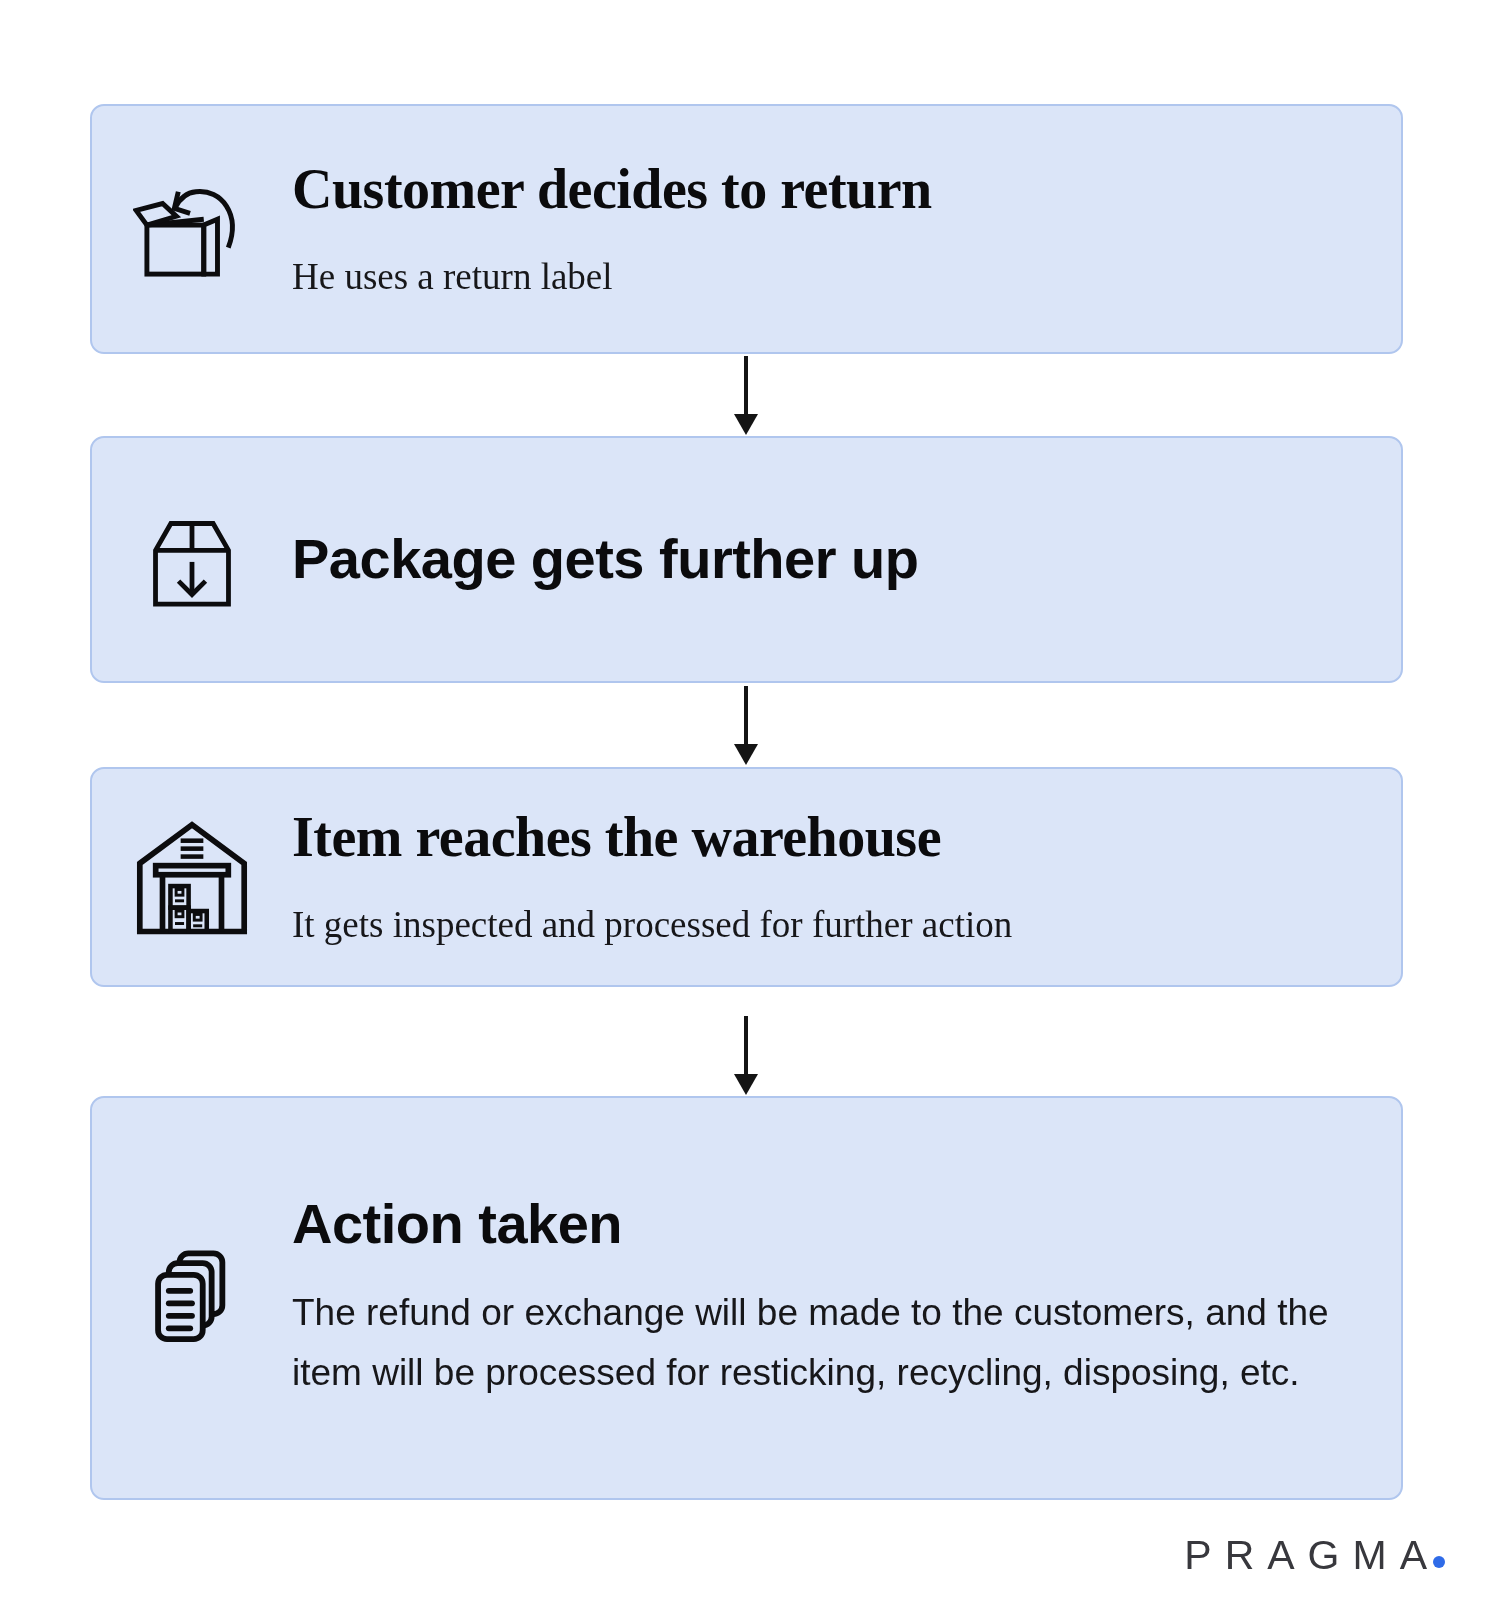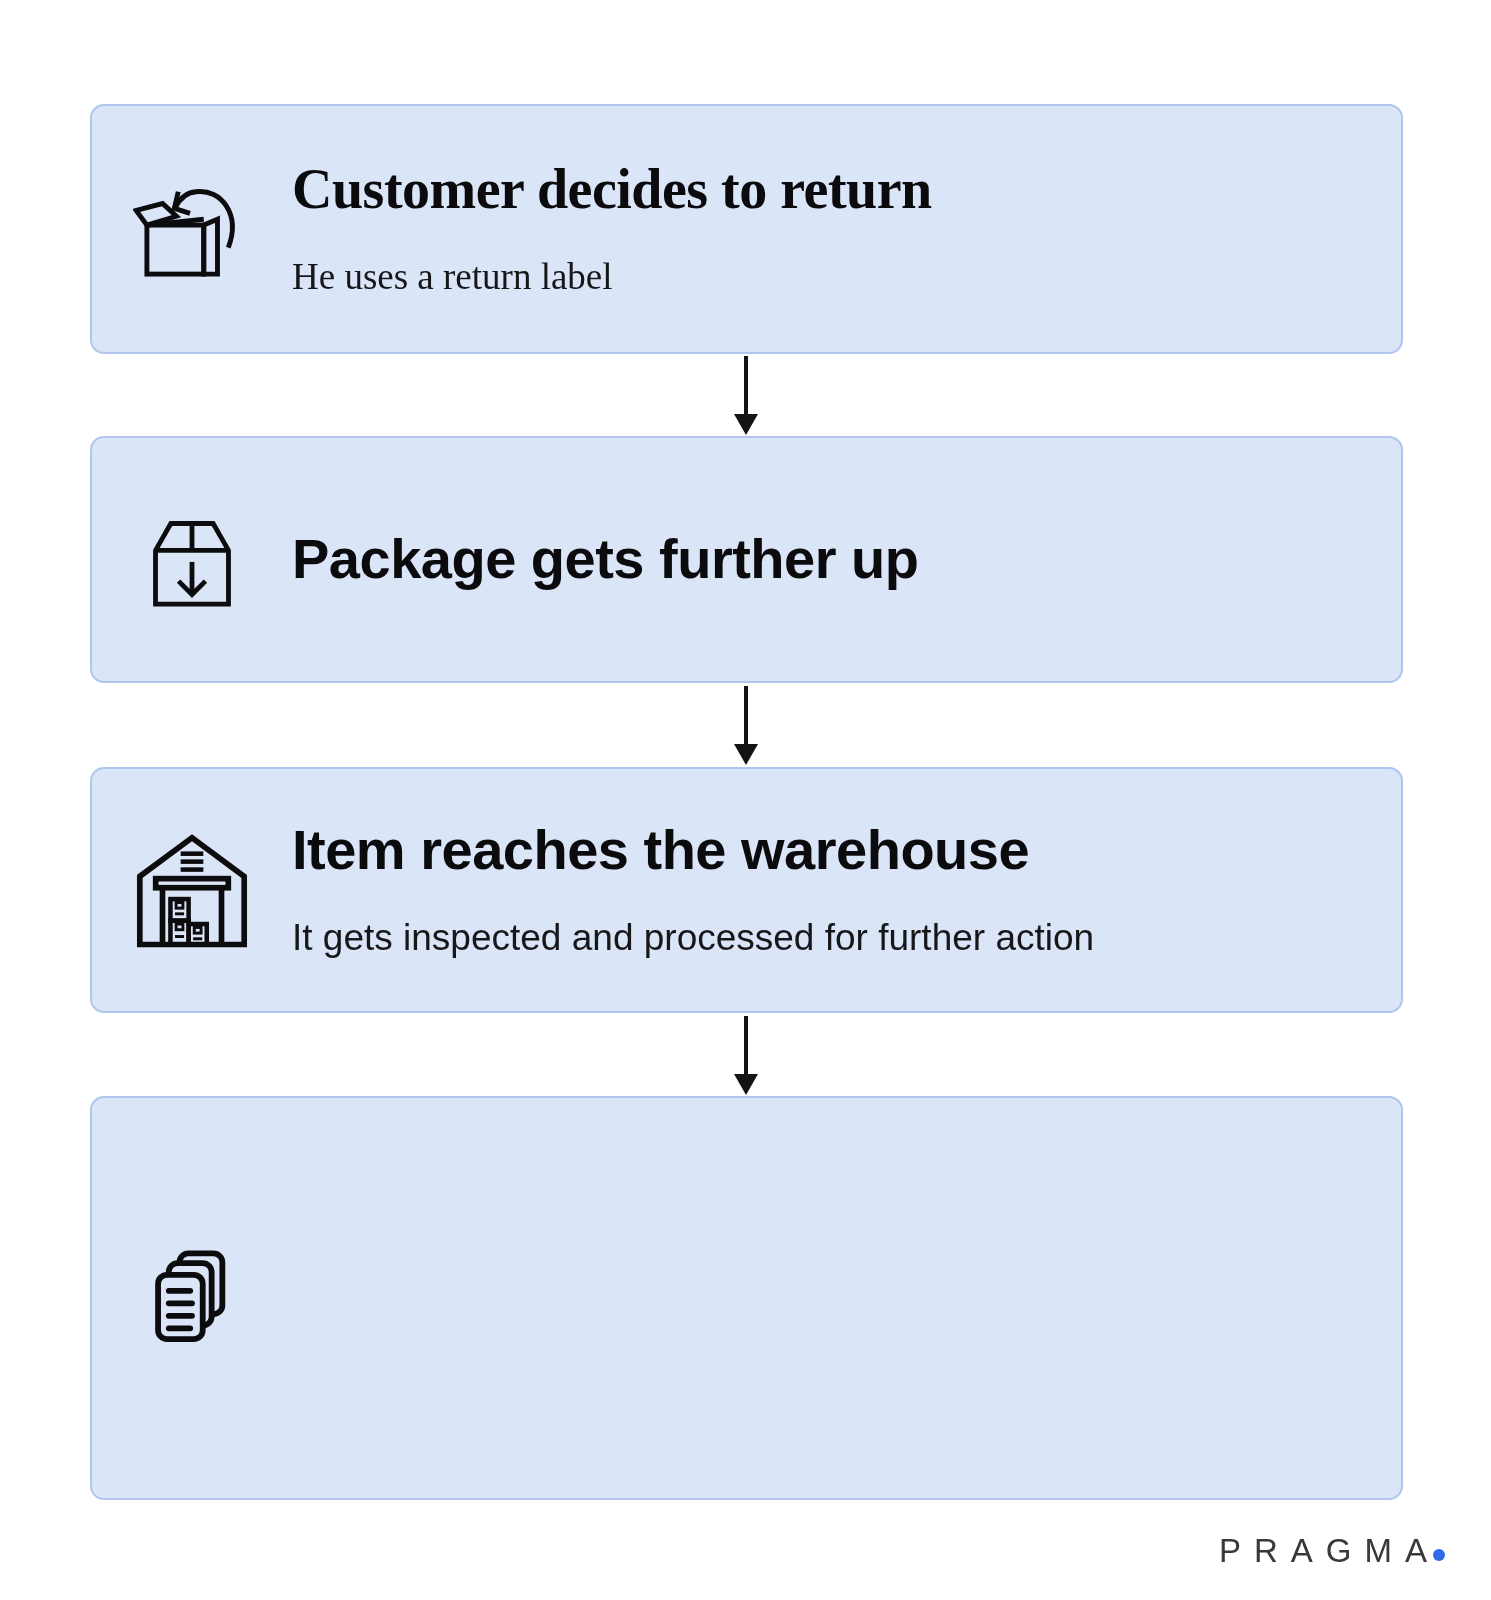--- a/index.html
+++ b/index.html
@@ -19,21 +19,21 @@
   }
   .card{
     position:absolute;left:90px;width:1313px;box-sizing:border-box;
     background:var(--card-bg);
     border:2px solid var(--card-border);
     border-radius:14px;
     display:flex;align-items:center;
   }
   .card-1{top:104px;height:250px;font-family:Liberation Serif, serif;}
   .card-2{top:436px;height:247px;}
-  .card-3{top:767px;height:246px;}
+  .card-3{top:767px;height:220px;font-family:Liberation Serif, serif;}
   .card-4{top:1096px;height:404px;}
   .icon-col{flex:0 0 200px;width:200px;display:flex;align-items:center;justify-content:center;}
   .icon-col svg{display:block;}
   .text-col{flex:1;min-width:0;padding-right:45px;}
   .step-title{
     margin:0;font-size:56px;font-weight:700;letter-spacing:-0.5px;
     color:var(--text);line-height:1.12;
   }
   .step-desc{
     margin:33px 0 0 0;font-size:37px;font-weight:400;color:#17171a;
@@ -49,21 +49,21 @@
     border-left:12px solid transparent;border-right:12px solid transparent;
     border-top:21px solid var(--arrow);
   }
   .arrow-1{top:356px;} .arrow-2{top:686px;} .arrow-3{top:1016px;}
   .flow-arrow .shaft{height:58px;}
   .brand{
     position:absolute;right:46px;top:1532px;
     display:flex;align-items:baseline;
   }
   .brand-name{
-    font-size:33px;font-weight:400;color:var(--brand-text);
+    font-size:41px;font-weight:400;color:var(--brand-text);
     letter-spacing:13px;
   }
   .brand-dot{
     width:12px;height:12px;border-radius:50%;
     background:var(--brand-dot);
     display:inline-block;margin-left:-7px;transform:translateY(-1px);
   }
   .ic{stroke:#0c0c0e;fill:none;}
 </style>
 </head>
@@ -160,18 +160,22 @@
         <rect x="34" y="6" width="48" height="68" rx="10"></rect>
         <rect x="22" y="17" width="48" height="70" rx="10" fill="var(--card-bg)"></rect>
         <rect x="10" y="30" width="50" height="72" rx="10" fill="var(--card-bg)"></rect>
         <line x1="22" y1="48" x2="46" y2="48"></line>
         <line x1="22" y1="62" x2="48" y2="62"></line>
         <line x1="22" y1="76" x2="48" y2="76"></line>
         <line x1="22" y1="90" x2="46" y2="90"></line>
       </g>
     </svg>
   </div>
+  <div class="text-col">
+    <h2 class="step-title">Action taken</h2>
+    <p class="step-desc">The refund or exchange will be made to the customers, and the item will be processed for resticking, recycling, disposing, etc.</p>
+  </div>
 </div>
 
 <div class="brand">
   <span class="brand-name">PRAGMA</span>
   <span class="brand-dot"></span>
 </div>
 
 </body></html>

